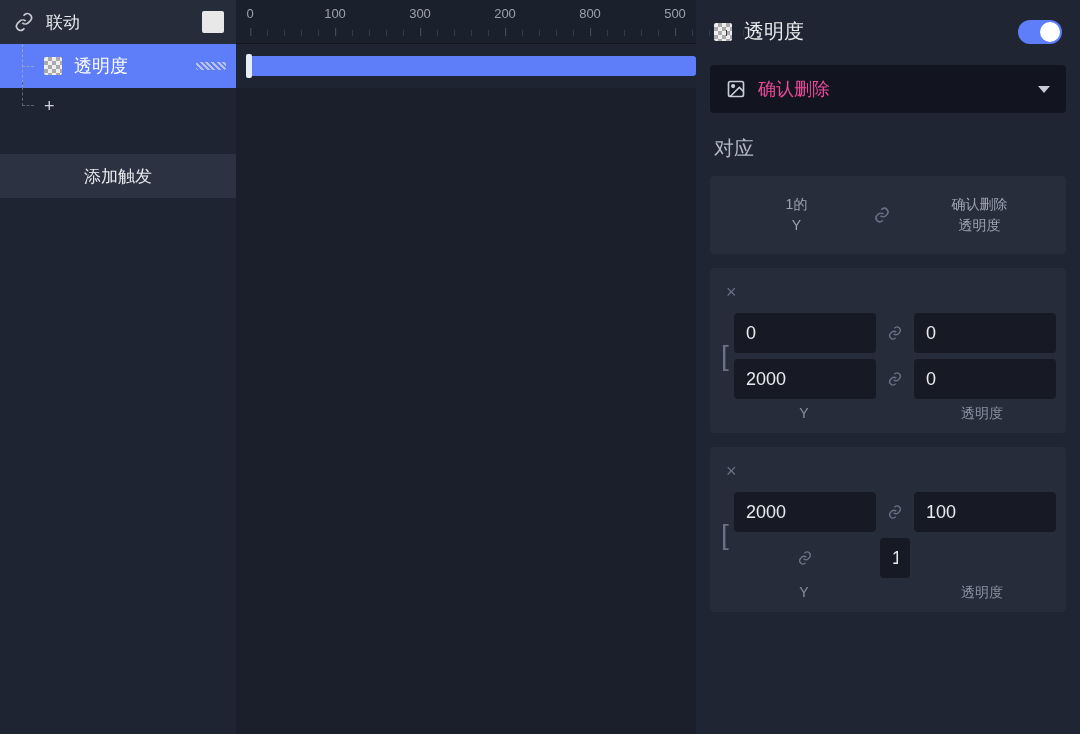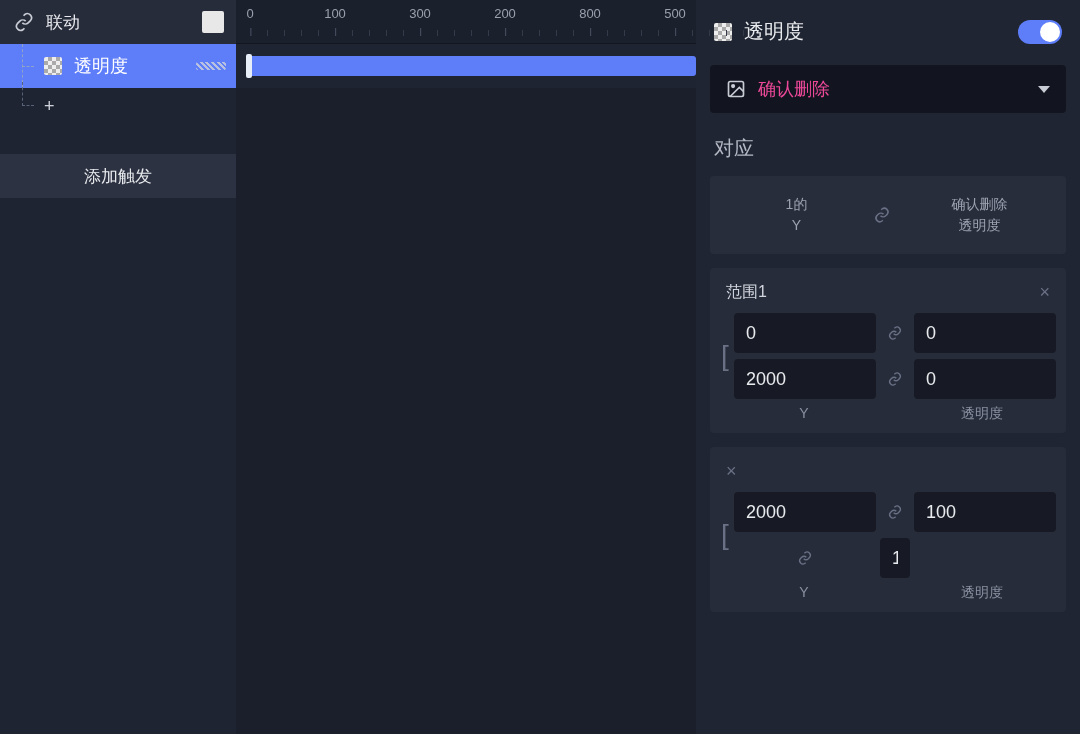--- a/index.html
+++ b/index.html
@@ -169,21 +169,20 @@
     </div>
     <div class="map-col">
       <div>确认删除</div>
       <div>透明度</div>
     </div>
   </div>
 
   <div id="ranges">
       <div class="range-card" style="margin-bottom: 14px;">
       <div class="range-hdr">
-        <span class="range-title">范围1</span>
         <span class="range-close">×</span>
       </div>
       <div class="range-grid">
         <div class="bracket">[</div>
         <input class="range-input" value="0" style="">
         <div class="link-mid">
             <svg width="16" height="16" viewBox="0 0 24 24" fill="none" stroke="currentColor" stroke-width="2">
               <path d="M10 13a5 5 0 0 0 7 0l2-2a5 5 0 0 0-7-7l-1 1"></path>
               <path d="M14 11a5 5 0 0 0-7 0l-2 2a5 5 0 0 0 7 7l1-1"></path>
             </svg>

